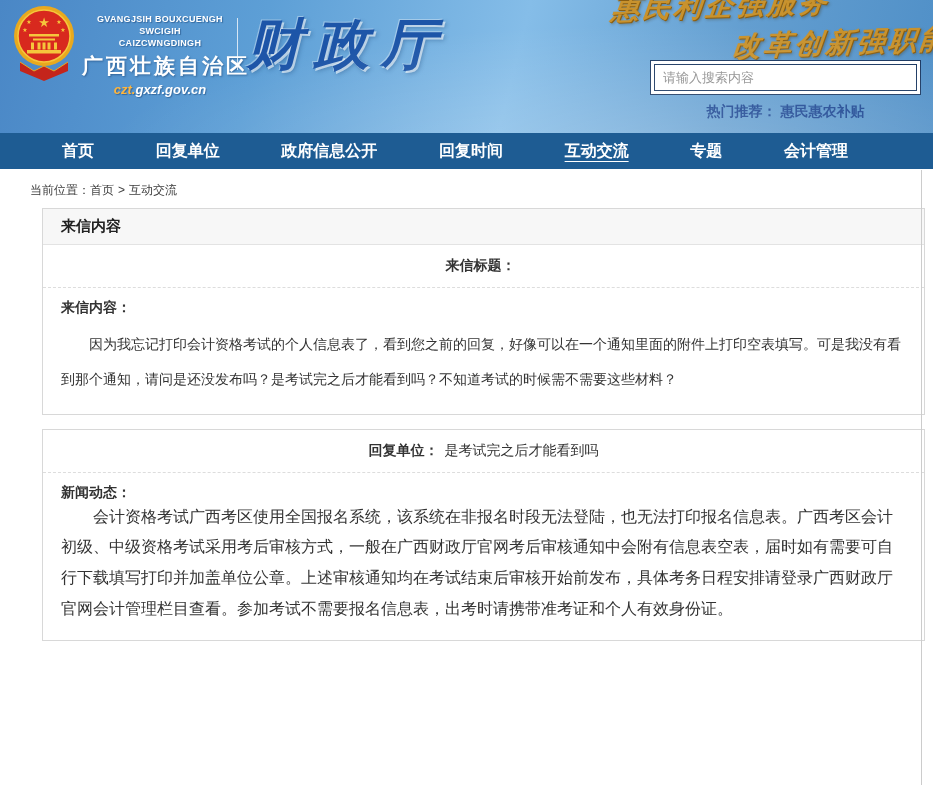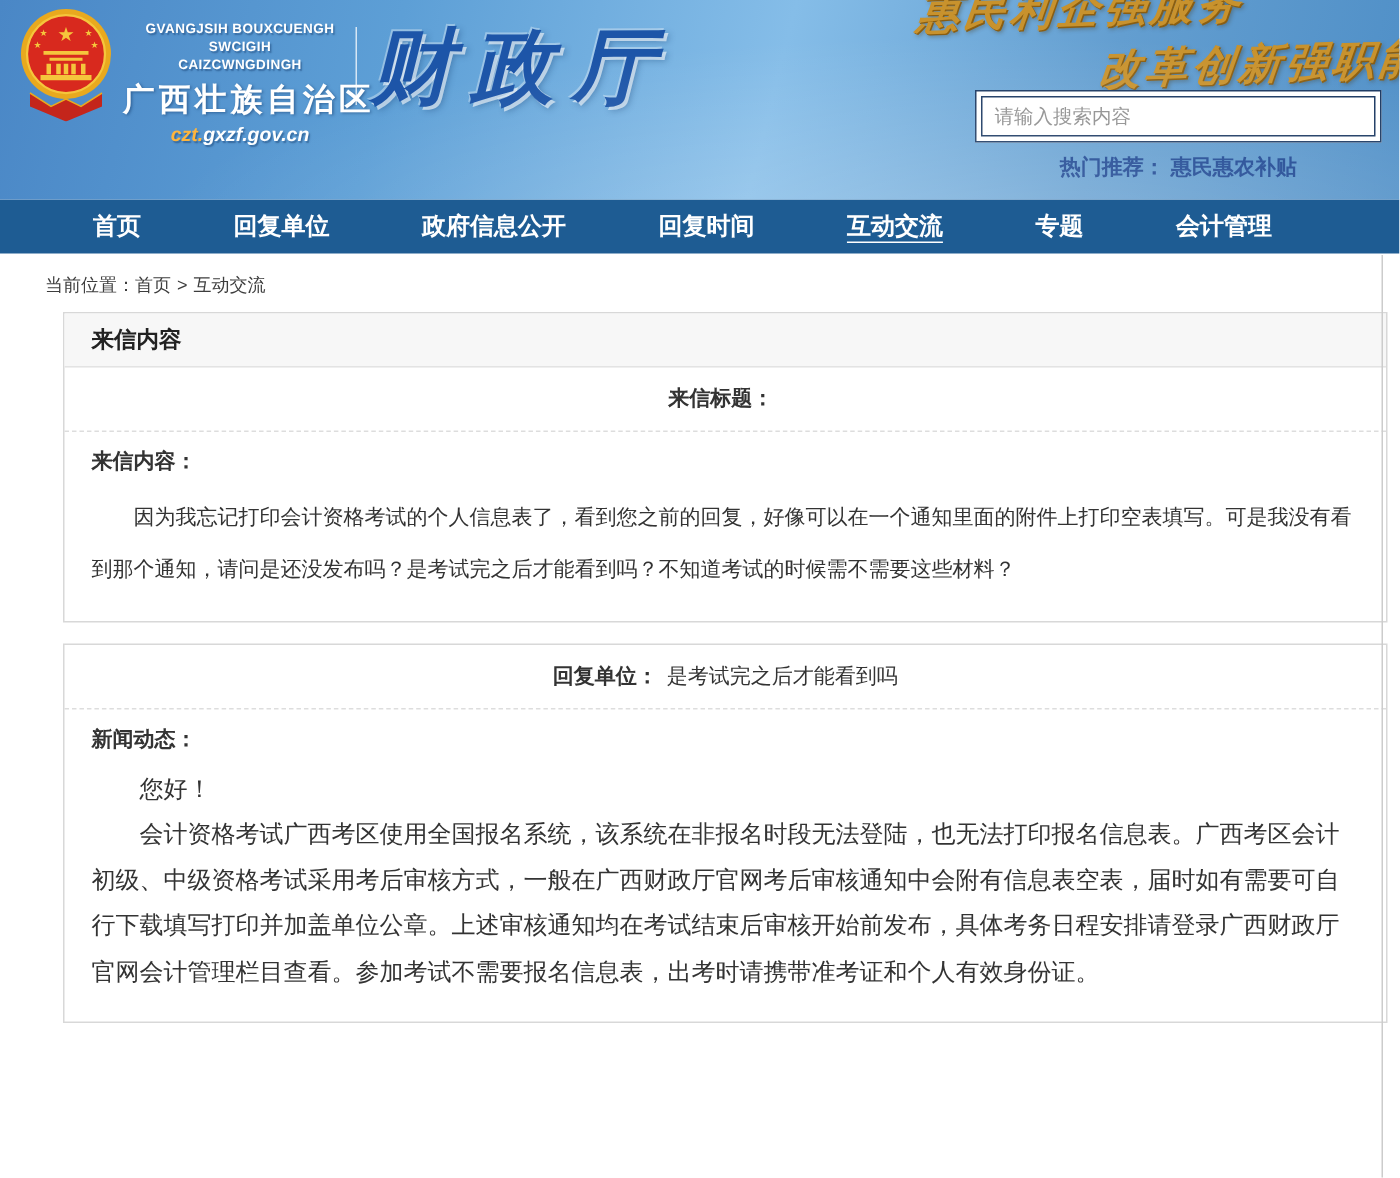--- a/index.html
+++ b/index.html
@@ -145,18 +145,17 @@
 
 <div class="box">
 
   <div class="info-row">
     <span class="info-label">回复单位：</span>
     <span>是考试完之后才能看到吗</span>
   </div>
 
   <div class="content-row">
     <span class="info-label">新闻动态：</span>
-    <p class="reply-greeting">您好！</p>
     <p class="reply-para">会计资格考试广西考区使用全国报名系统，该系统在非报名时段无法登陆，也无法打印报名信息表。广西考区会计初级、中级资格考试采用考后审核方式，一般在广西财政厅官网考后审核通知中会附有信息表空表，届时如有需要可自行下载填写打印并加盖单位公章。上述审核通知均在考试结束后审核开始前发布，具体考务日程安排请登录广西财政厅官网会计管理栏目查看。参加考试不需要报名信息表，出考时请携带准考证和个人有效身份证。</p>
   </div>
 </div>
 
 <div class="page-edge"></div>
 
 </body></html>

